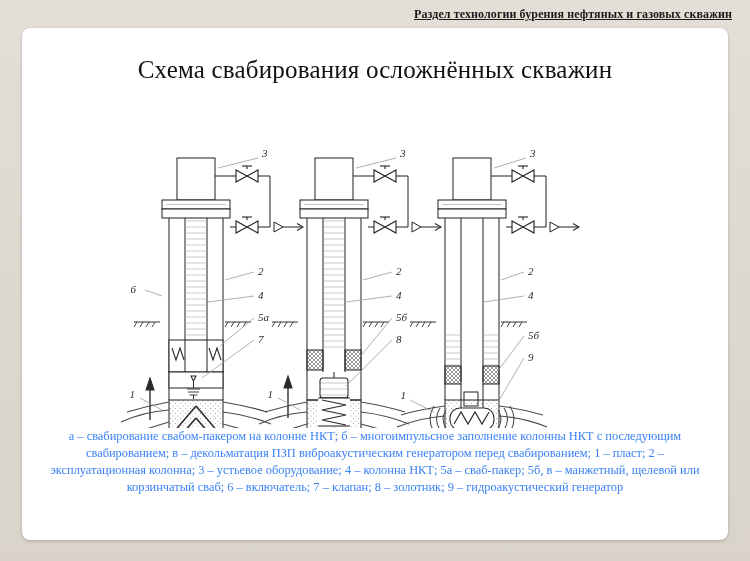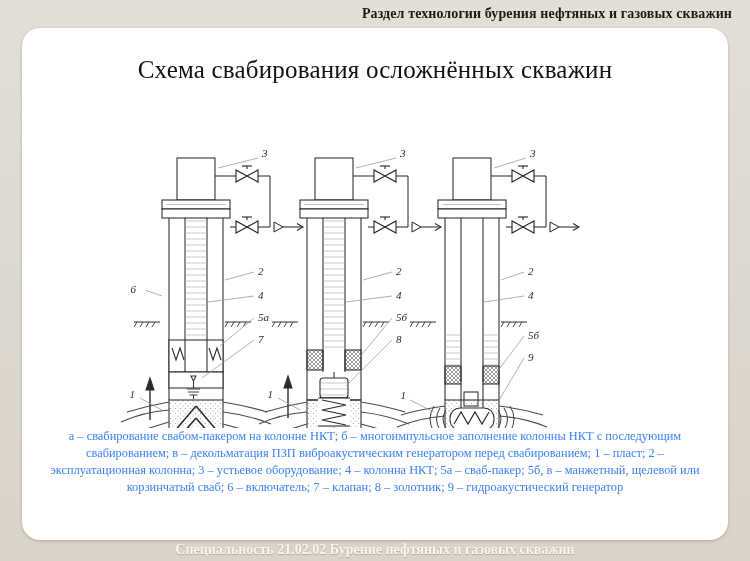--- a/index.html
+++ b/index.html
@@ -14,26 +14,26 @@
     position:absolute;inset:0;
     background:linear-gradient(180deg,#e3ded6 0%,#ddd8cf 55%,#d9d3c9 100%);
   }
   #header-bar{
     position:absolute;left:0;top:0;width:750px;height:28px;
     display:flex;align-items:center;justify-content:flex-end;
     padding-right:18px;box-sizing:border-box;
   }
   #header-title{
     font-family:"Liberation Serif", serif;
-    font-weight:bold;font-size:14px;color:#1a1a1a;
-    letter-spacing:.1px;white-space:nowrap;
+    font-weight:bold;font-size:12px;color:#1a1a1a;
+    letter-spacing:.1px;white-space:nowrap;text-decoration:underline;
   }
   #card{
     position:absolute;left:22px;top:28px;width:706px;height:512px;
-    background:#ffffff;border-radius:18px;
+    background:#ffffff;border-radius:8px;
     box-shadow:0 1px 3px rgba(90,80,65,.35);
   }
   #slide-title{
     position:absolute;left:0;top:28px;width:706px;
     text-align:center;font-size:25px;color:#111;
     font-family:"Liberation Serif", serif;
     letter-spacing:.2px;
   }
   #figure-wrap{
     position:absolute;left:0;top:82px;width:706px;height:318px;
@@ -336,17 +336,14 @@
             <text class="lead-num" x="108" y="289" fill="#2a2a2a" stroke="none" text-anchor="end">1</text>
           </g>
 
         </g>
       </svg>
     </div>
 
     <div id="caption">а – свабирование свабом-пакером на колонне НКТ; б – многоимпульсное заполнение колонны НКТ с последующим свабированием; в – декольматация ПЗП виброакустическим генератором перед свабированием; 1 – пласт; 2 – эксплуатационная колонна; 3 – устьевое оборудование; 4 – колонна НКТ; 5а – сваб-пакер; 5б, в – манжетный, щелевой или корзинчатый сваб; 6 – включатель; 7 – клапан; 8 – золотник; 9 – гидроакустический генератор</div>
   </div>
 
-  <div id="footer-bar">
-    <div id="footer-text">Специальность 21.02.02 Бурение нефтяных и газовых скважин</div>
-  </div>
 
 </div>
 
 </body></html>

